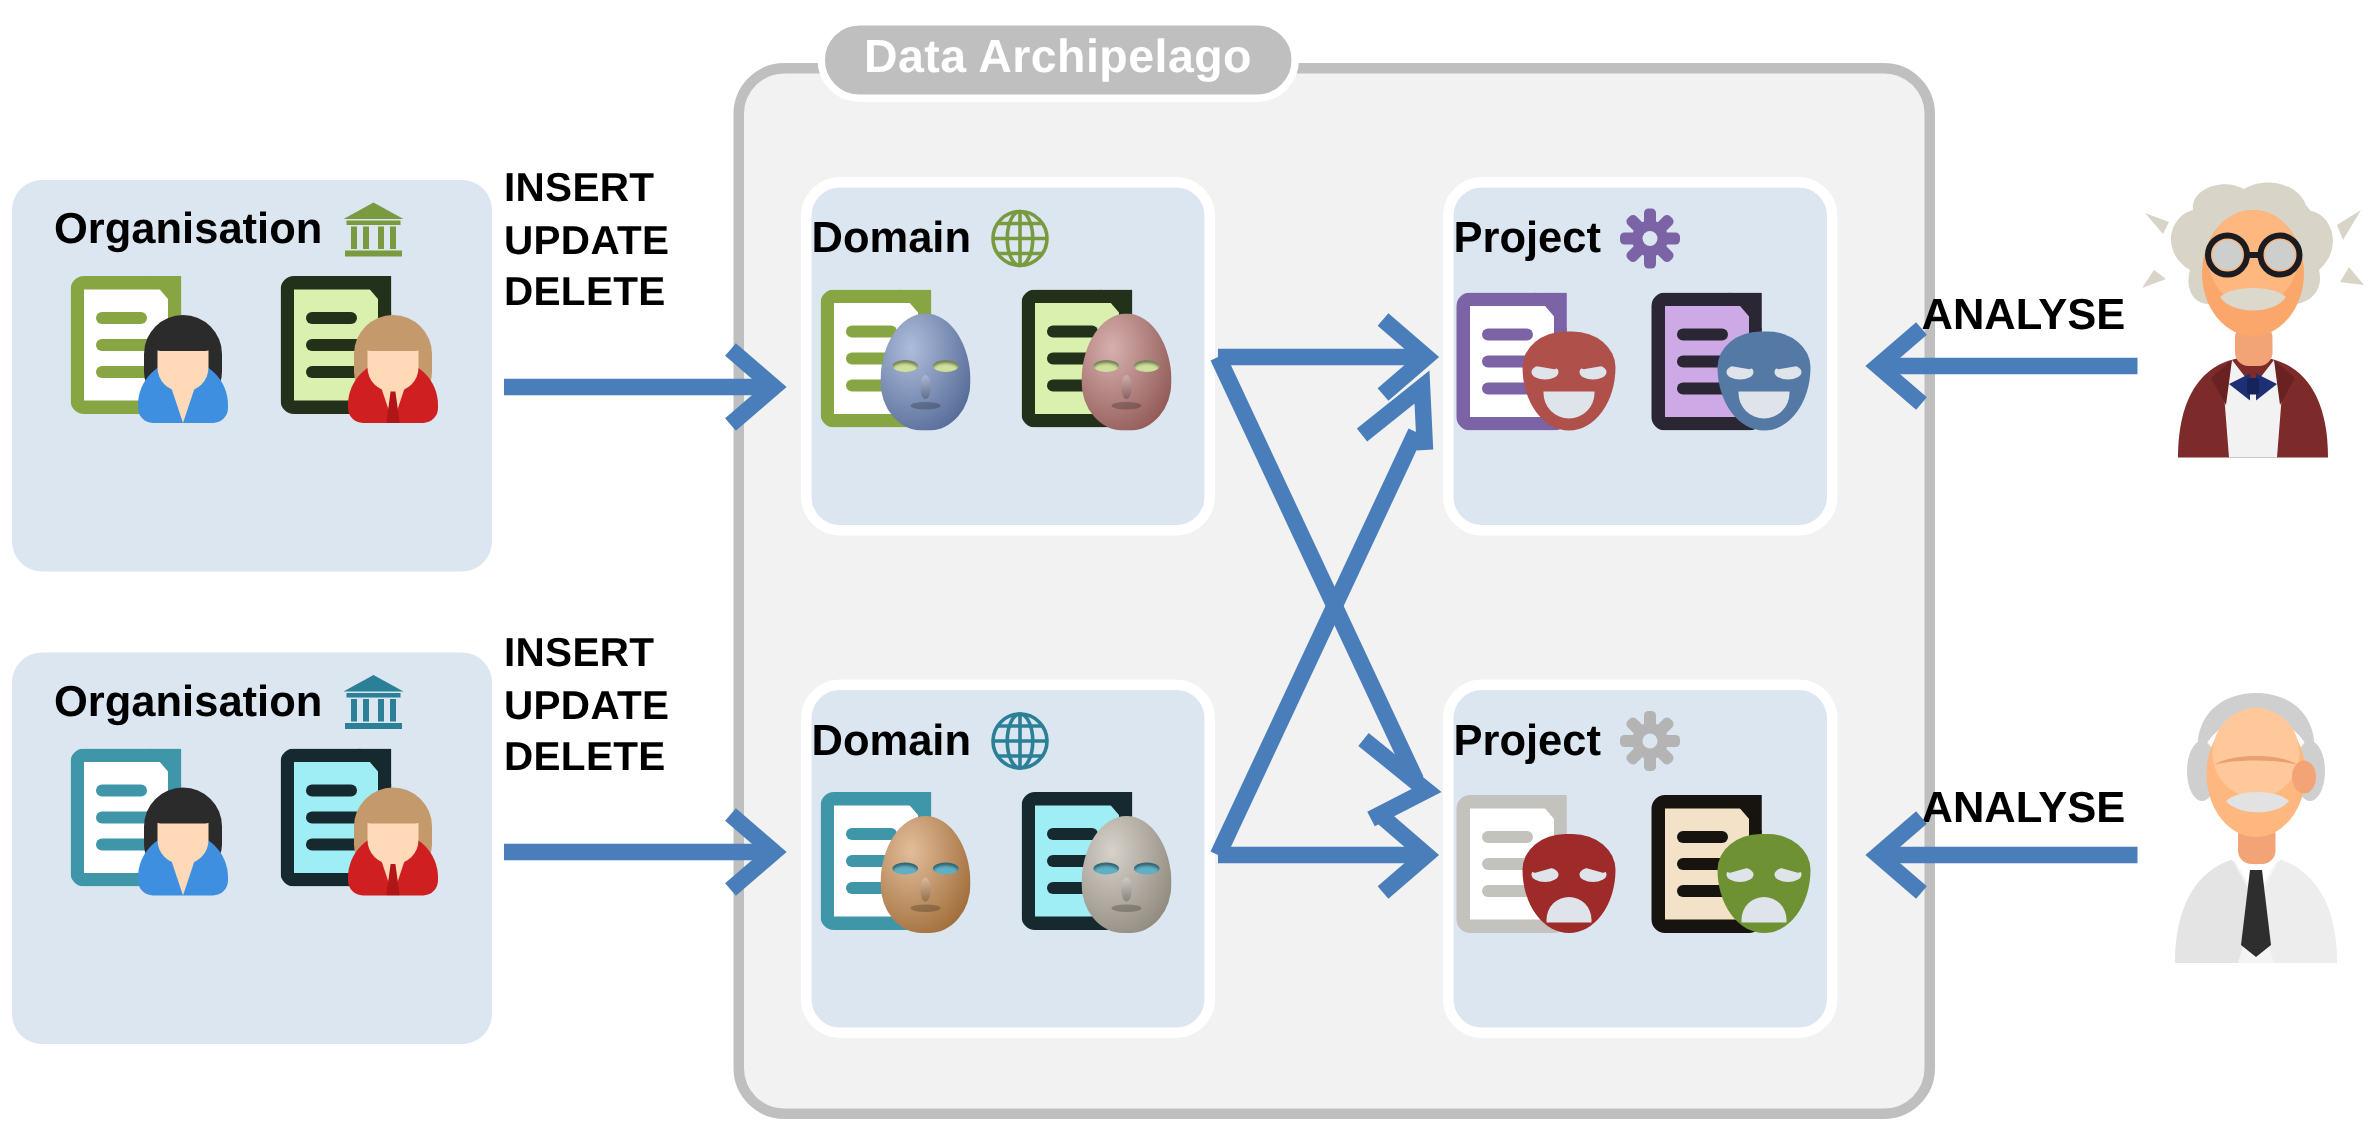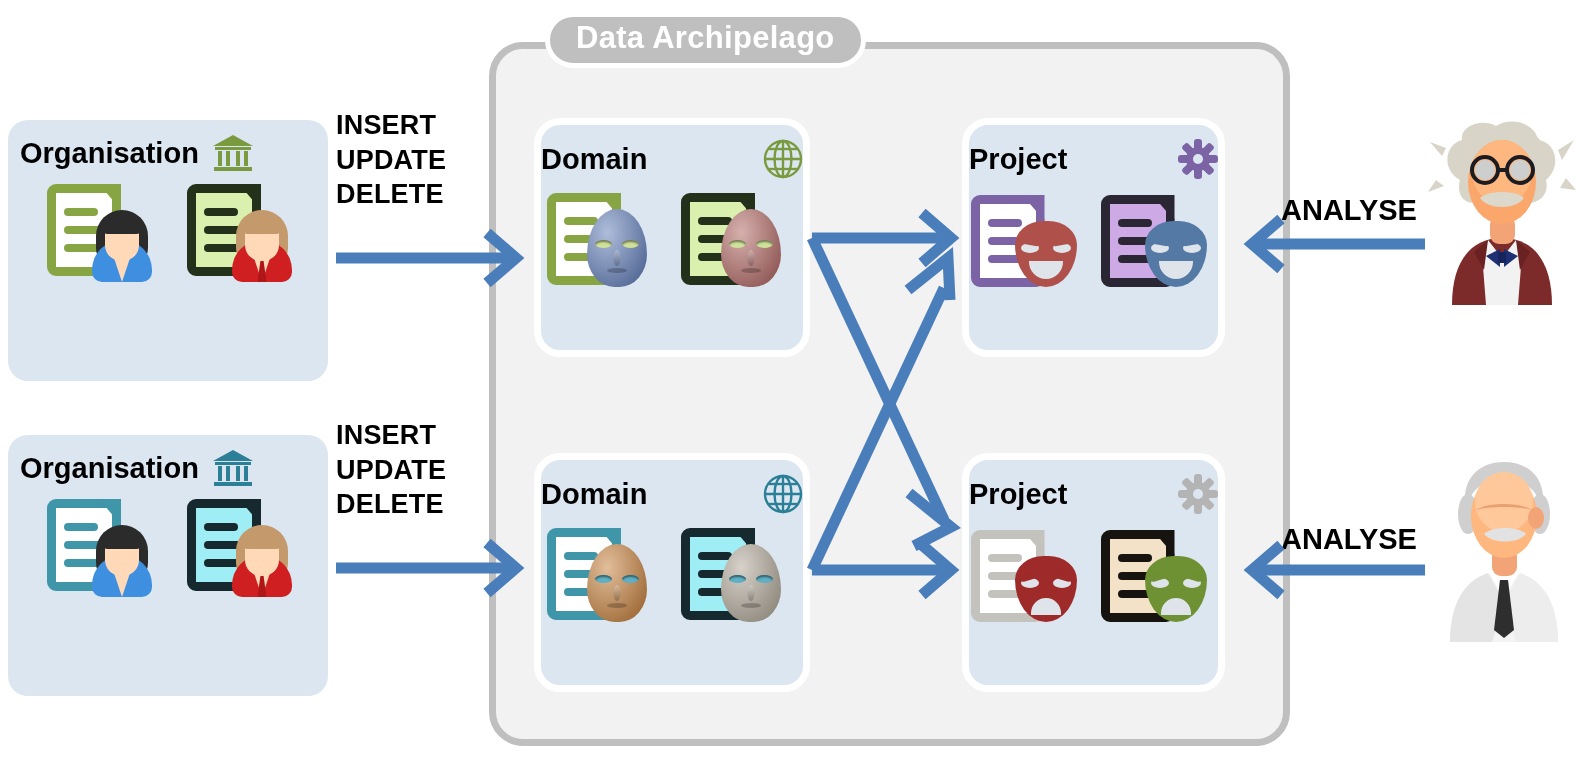--- a/index.html
+++ b/index.html
@@ -17,24 +17,24 @@
     border-radius:34px;padding:5px 26px 8px 26px;
     font-size:31px;font-weight:bold;letter-spacing:.3px;line-height:1.05;
     box-sizing:border-box;white-space:nowrap;
   }
 
   
   .box{position:absolute;box-sizing:border-box;background:#dce6f1;border-radius:20px;}
   .box.inner{border:7px solid #ffffff;border-radius:26px;}
   .box-title{
     position:absolute;top:14px;left:0;right:0;
-    display:flex;align-items:center;justify-content:space-between;gap:13px;
+    display:flex;align-items:center;justify-content:flex-start;gap:13px;
     font-size:29px;font-weight:bold;color:#000;line-height:1;white-space:nowrap;
   }
-  .box-title.left{justify-content:flex-start;padding-left:12px;}
+  .box-title.left{justify-content:flex-start;padding-left:28px;}
   .box-body{position:absolute;left:0;right:0;display:flex;align-items:flex-start;justify-content:center;}
 
   
   #org1{left:8px;top:120px;width:320px;height:261px;}
   #org2{left:8px;top:435px;width:320px;height:261px;}
   #org1 .box-body,#org2 .box-body{top:64px;gap:24px;padding-left:14px;}
 
   
   #dom1{left:534px;top:118px;width:276px;height:239px;}
   #dom2{left:534px;top:453px;width:276px;height:239px;}

